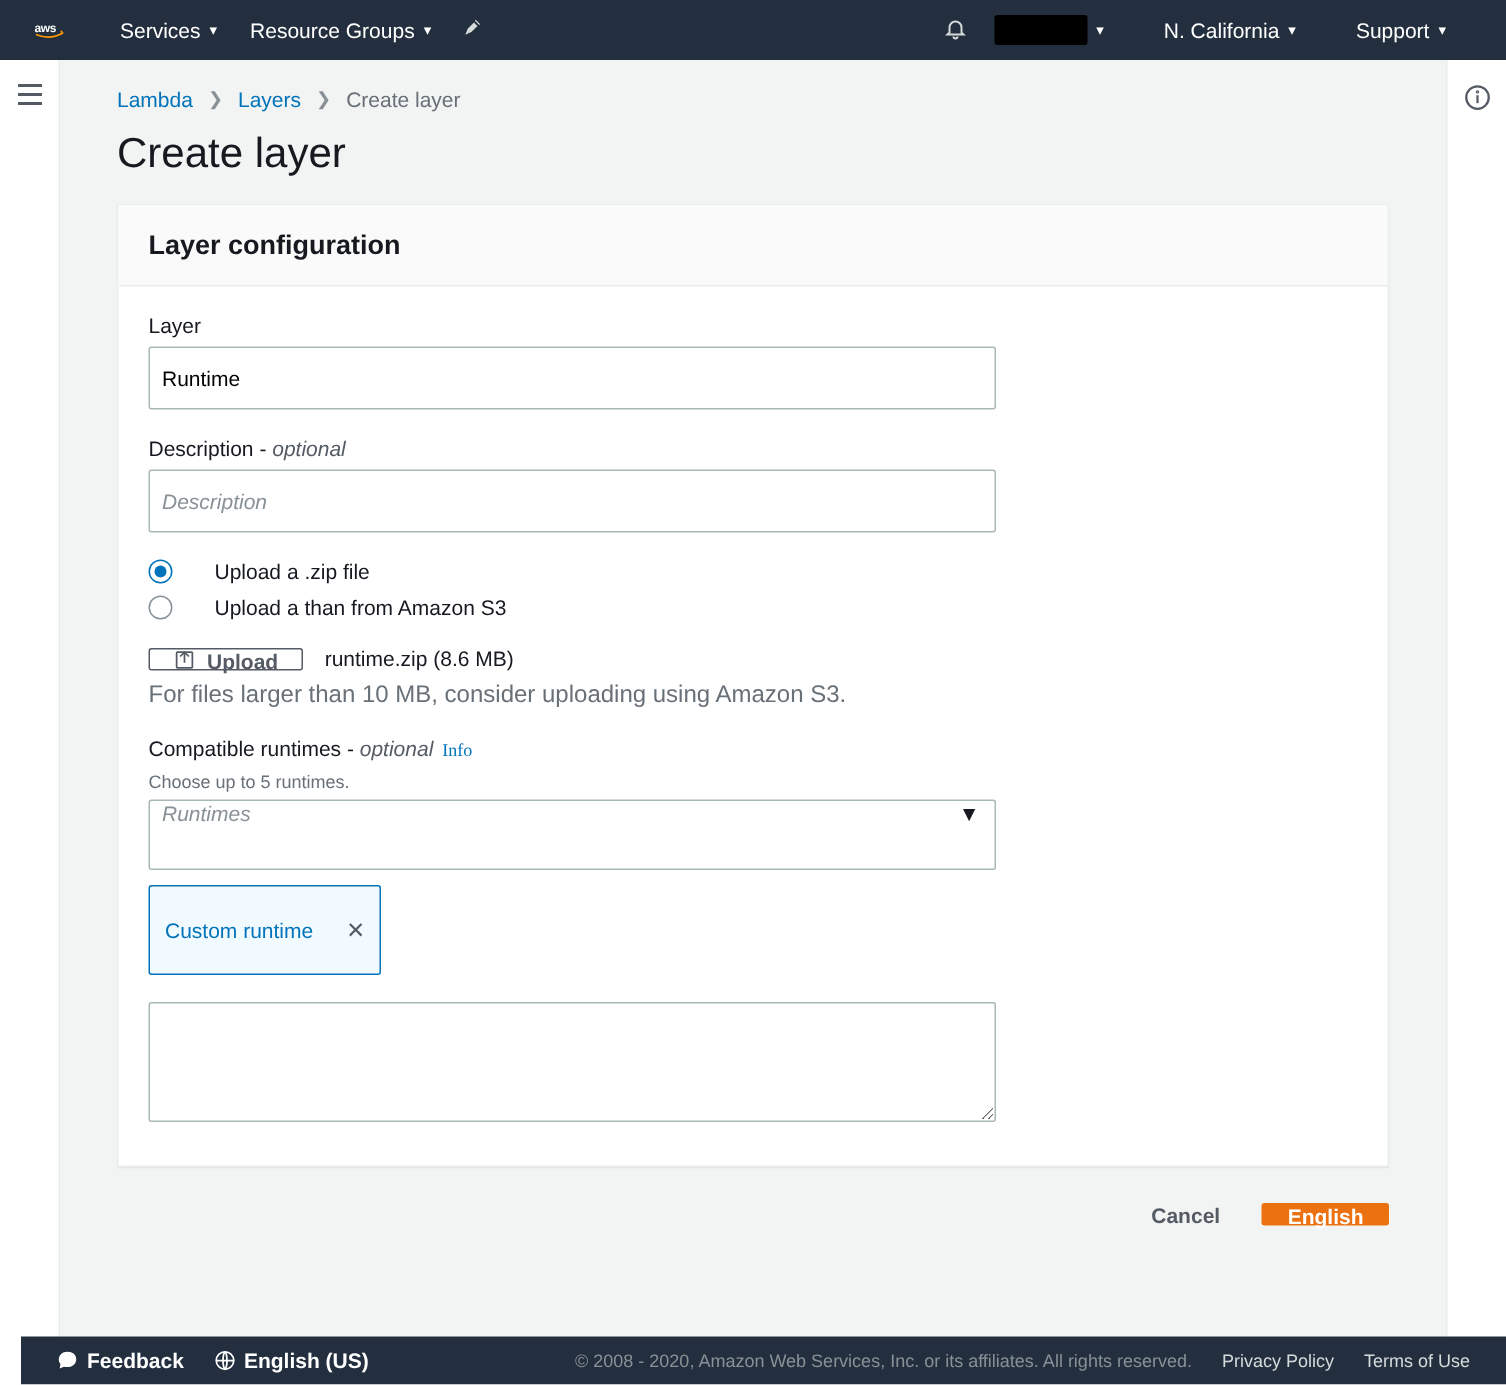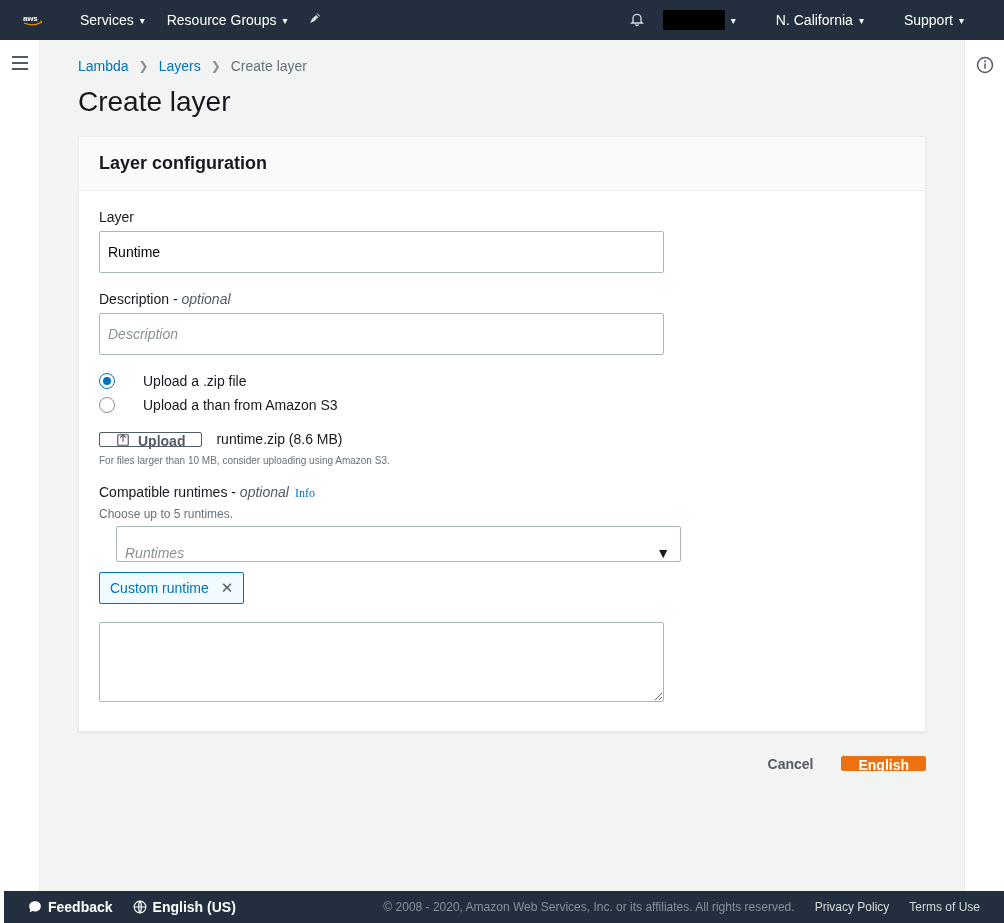--- a/index.html
+++ b/index.html
@@ -35,47 +35,47 @@
   .panel { background: #fff; border: 1px solid #eaeded; box-shadow: 0 1px 1px rgba(0,0,0,0.05); margin-bottom: 24px; }
   .panel-header { padding: 16px 20px; border-bottom: 1px solid #eaeded; background:#fafafa; }
   .panel-header h2 { font-size: 18px; font-weight: 700; }
   .panel-body { padding: 18px 20px 26px 20px; }
 
   .field { margin-bottom: 18px; max-width: 565px; }
   .field-label { font-size: 14px; margin-bottom: 6px; color: #16191f; }
   .field-label .opt { font-style: italic; color: #545b64; }
   .field-label .info-link { color: #0073bb; font-size: 12px; font-weight: 400; margin-left: 6px; cursor: pointer; font-family: Liberation Serif, serif; }
   .field-desc { font-size: 12px; color: #687078; margin-top: 2px; margin-bottom: 5px; }
-  .hint { font-size: 10px; color: #687078; margin-top: 8px; }
+  .hint { font-size: 16px; color: #687078; margin-top: 8px; }
 
   input.txt { width: 100%; height: 21px; padding: 20px 8px; border: 1px solid #aab7b8; border-radius: 2px; font-size: 14px; }
   input.txt::placeholder { color: #879196; font-style: italic; }
   textarea.txt { width: 100%; height: 80px; padding: 6px 8px; border: 1px solid #aab7b8; border-radius: 2px; font-size: 14px; resize: both; }
 
   .radio-row { display: flex; align-items: flex-start; gap: 28px; margin-bottom: 8px; cursor: pointer; }
   .radio { width: 16px; height: 16px; border: 1px solid #0073bb; border-radius: 50%; display: flex; align-items: center; justify-content: center; }
   .radio.unchecked { border-color: #879196; }
   .radio .dot { width: 8px; height: 8px; background: #0073bb; border-radius: 50%; }
 
   .upload-row { display: flex; align-items: center; gap: 14px; }
   .btn { display: inline-flex; gap: 8px; height: 15px; padding: 0 16px; border: 1px solid #545b64; border-radius: 2px; background: #fff; color: #545b64; font-weight: 700; font-size: 14px; cursor: pointer; }
   .btn.primary { background: #ec7211; border-color: #ec7211; color: #fff; }
   .file-name { color: #16191f; }
 
-  .select-box { position: relative; width: 100%; height: 36px; border: 1px solid #aab7b8; border-radius: 2px; display: flex; align-items: flex-end; padding: 0 8px; color: #879196; font-style: italic; cursor: pointer; background:#fff;margin-left:17px; }
+  .select-box { position: relative; width: 100%; height: 47px; border: 1px solid #aab7b8; border-radius: 2px; display: flex; align-items: flex-start; padding: 0 8px; color: #879196; font-style: italic; cursor: pointer; background:#fff; }
   .select-box .tri { position: absolute; right: 10px; font-style: normal; color: #16191f; }
 
-  .tag { display: inline-flex; align-items: center; gap: 12px; border: 1px solid #0073bb; color: #0073bb; background: #f1faff; padding: 6px 10px; border-radius: 2px; margin-top: 10px; font-size: 14px; cursor: default; }
+  .tag { display: inline-flex; align-items: center; gap: 22px; border: 1px solid #0073bb; color: #0073bb; background: #f1faff; padding: 20px 10px; border-radius: 2px; margin-top: 10px; font-size: 14px; cursor: default; }
   .tag .x { cursor: pointer; color: #545b64; font-size:15px; }
 
   .actions { display: flex; justify-content: flex-end; gap: 12px; }
   .btn.link { border: none; background: transparent; color: #545b64; font-weight: 700; }
 
   
-  .footer { position: absolute; bottom: 0; left: 4px; right: 0; height: 32px; background: #232f3e; color: #d5dbdb; display: flex; align-items: center; padding: 0 24px; font-size: 12px; gap: 20px; }
+  .footer { position: absolute; bottom: 0; left: 14px; right: 0; height: 32px; background: #232f3e; color: #d5dbdb; display: flex; align-items: center; padding: 0 24px; font-size: 12px; gap: 20px; }
   .footer .sp { flex: 1; }
   .footer a { color: #d5dbdb; cursor: pointer; }
   .footer .muted { color: #879196; }
   .footer-item { display:flex; align-items:center; gap:6px; font-weight:700; font-size:14px; color:#fff; cursor:pointer;}
 </style>
 </head>
 <body>
 
 <div class="topnav">
   <div class="logo">

